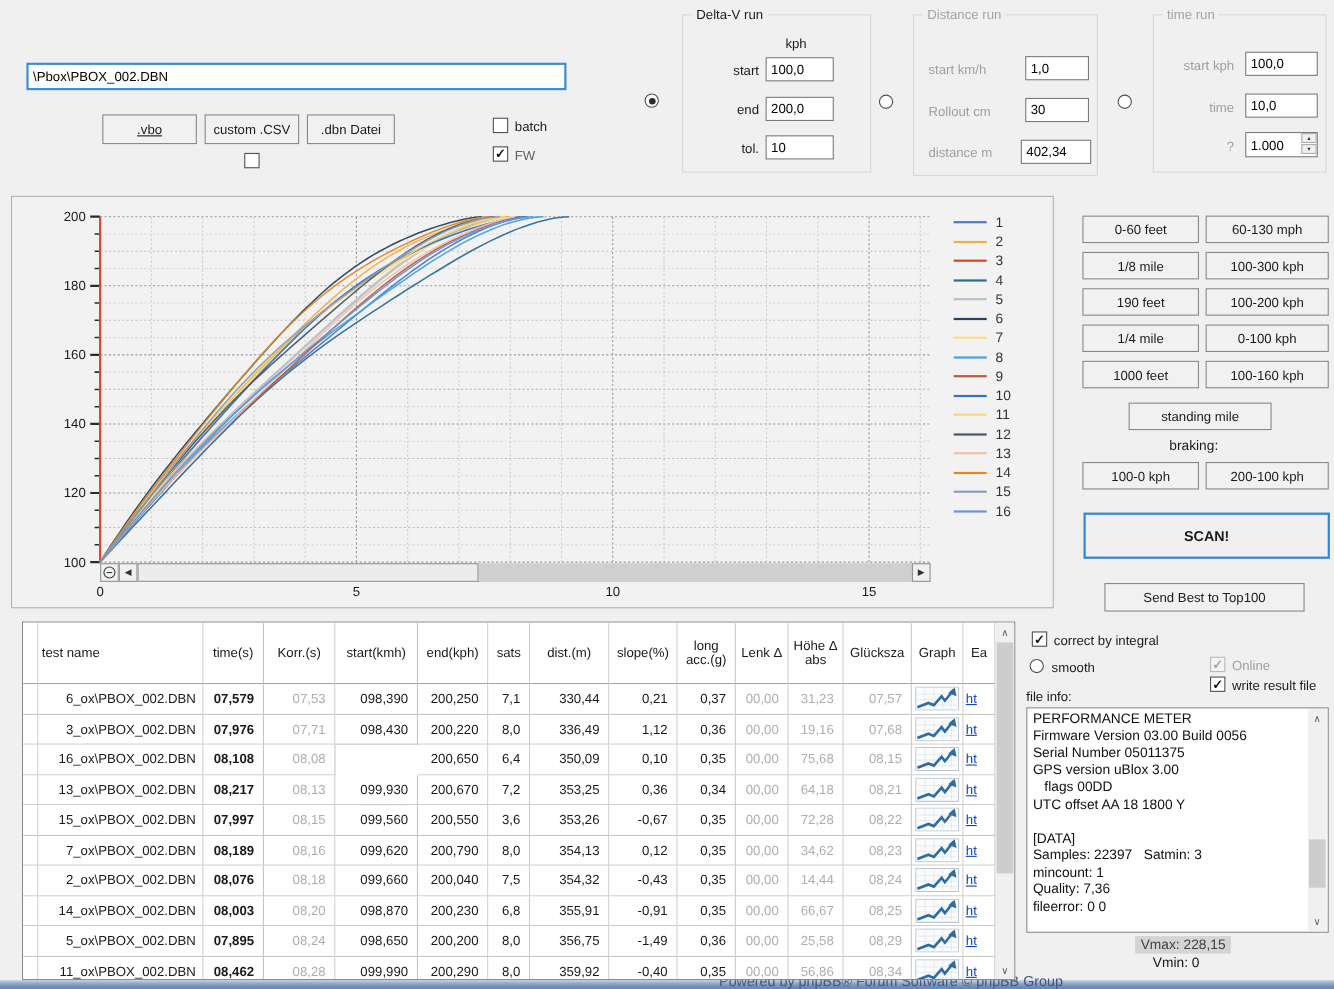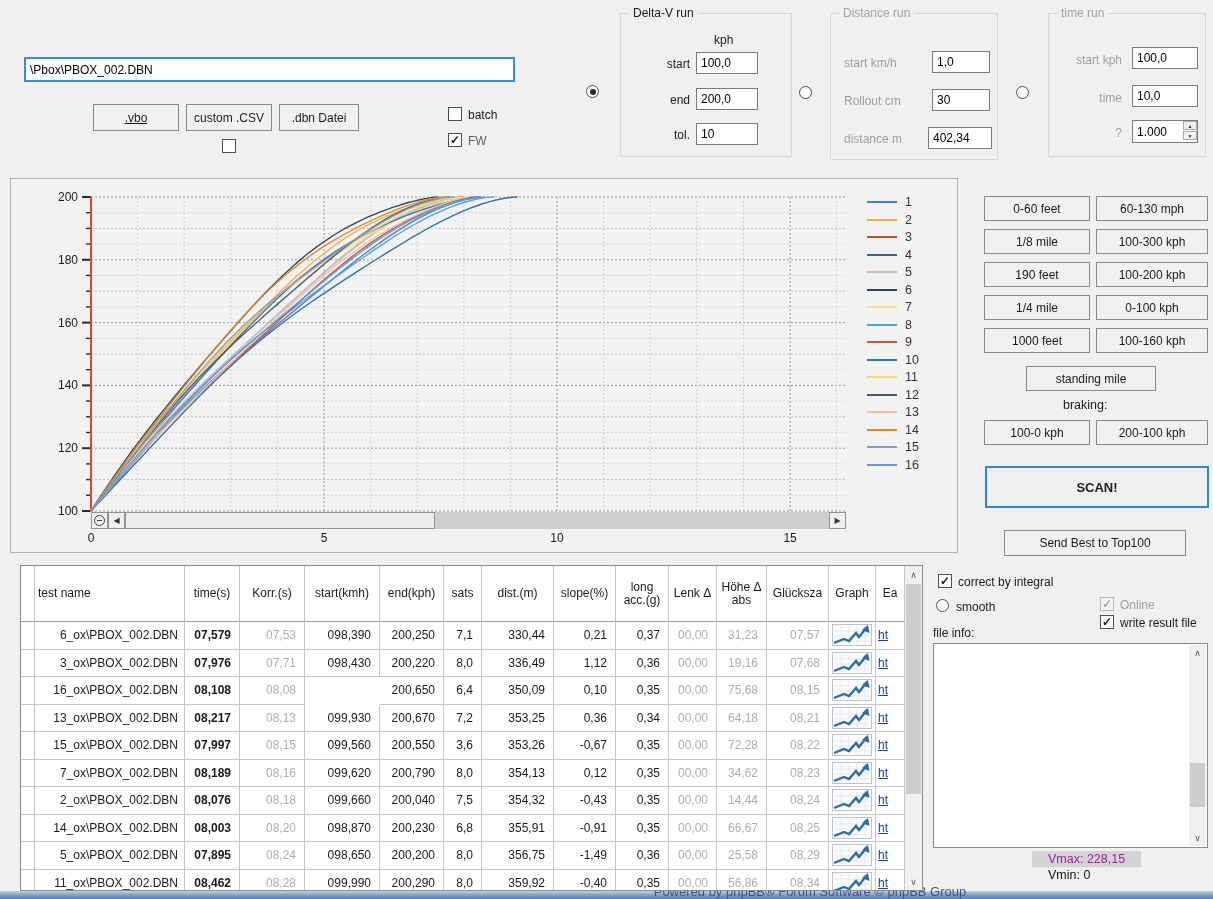--- a/index.html
+++ b/index.html
@@ -44,21 +44,21 @@
   .t-head{justify-content:center;text-align:center;line-height:13px;border-bottom:1px solid #9d9d9d;}
   .t-head.al{justify-content:flex-start;text-align:left;}
   .t-head span{padding:0 3px;}
   .link{color:#0b45c4;text-decoration:underline;font-size:12px;padding-left:2px;}
   #scan-btn{position:absolute;left:985px;top:466px;width:220px;height:38px;border:2px solid #2f86d2;
             background:#f0f0f0;font-weight:bold;font-size:13px;color:#1b1b1b;display:flex;align-items:center;justify-content:center;}
   #fileinfo-box{position:absolute;left:933px;top:643px;width:275px;height:205px;background:#fff;
                 border:1px solid #8a8a8a;box-sizing:border-box;overflow:hidden;}
   #fileinfo-text{position:absolute;left:5px;top:2px;right:20px;font-size:12.5px;line-height:15.5px;
                  color:#111;white-space:pre-wrap;}
-  #vmax{position:absolute;left:1032px;top:851px;background:#d4d4d4;font-size:12.5px;color:#a21caf;padding:1px 16px;}
+  #vmax{position:absolute;left:1032px;top:851px;background:#d4d4d4;font-size:12.5px;color:#404040;padding:1px 5px;}
   #vmin{position:absolute;left:1048px;top:868px;font-size:12.5px;color:#111;}
   #footer-text{position:absolute;left:530px;top:884px;width:560px;text-align:center;font-size:13px;
                color:#41557f;z-index:5;white-space:nowrap;}
   #footer-bar{position:absolute;left:0;top:891px;width:1213px;height:8px;z-index:4;
               background:linear-gradient(180deg,#c9d1de 0%,#8aa2c5 45%,#5a7cb0 100%);}
   .spin-btn{position:absolute;right:1px;width:14px;height:9px;background:#f0f0f0;border:1px solid #ababab;
             box-sizing:border-box;font-size:5px;color:#333;display:flex;align-items:center;justify-content:center;}
 </style>
 </head>
 <body>
@@ -833,20 +833,32 @@
   <span class="lbl" style="left:958px;top:575px;">correct by integral</span>
   <span class="radio" style="left:936px;top:599px;"></span>
   <span class="lbl" style="left:956px;top:600px;">smooth</span>
   <span class="checkbox dis" style="left:1100px;top:597px;">✓</span>
   <span class="lbl dis" style="left:1120px;top:598px;">Online</span>
   <span class="checkbox" style="left:1100px;top:615px;">✓</span>
   <span class="lbl" style="left:1120px;top:616px;">write result file</span>
   <span class="lbl" style="left:933px;top:626px;">file info:</span>
 
   <div id="fileinfo-box">
+    <div id="fileinfo-text">PERFORMANCE METER
+Firmware Version 03.00 Build 0056
+Serial Number 05011375
+GPS version uBlox 3.00
+   flags 00DD
+UTC offset AA 18 1800 Y
+
+[DATA]
+Samples: 22397   Satmin: 3
+mincount: 1
+Quality: 7,36
+fileerror: 0 0</div>
     <div class="sb" style="right:1px;top:1px;width:17px;height:201px;background:#f0f0f0;">
       <div class="sb-btn" style="left:0;top:0;width:17px;height:16px;border:none;font-size:9px;color:#5c5c5c;">∧</div>
       <div class="sb-thumb" style="left:1px;top:118px;width:15px;height:44px;background:#cdcdcd;border:none;"></div>
       <div class="sb-btn" style="left:0;top:185px;width:17px;height:16px;border:none;font-size:9px;color:#5c5c5c;">∨</div>
     </div>
   </div>
 
   <div id="vmax">Vmax: 228,15</div>
   <div id="vmin">Vmin: 0</div>
 

